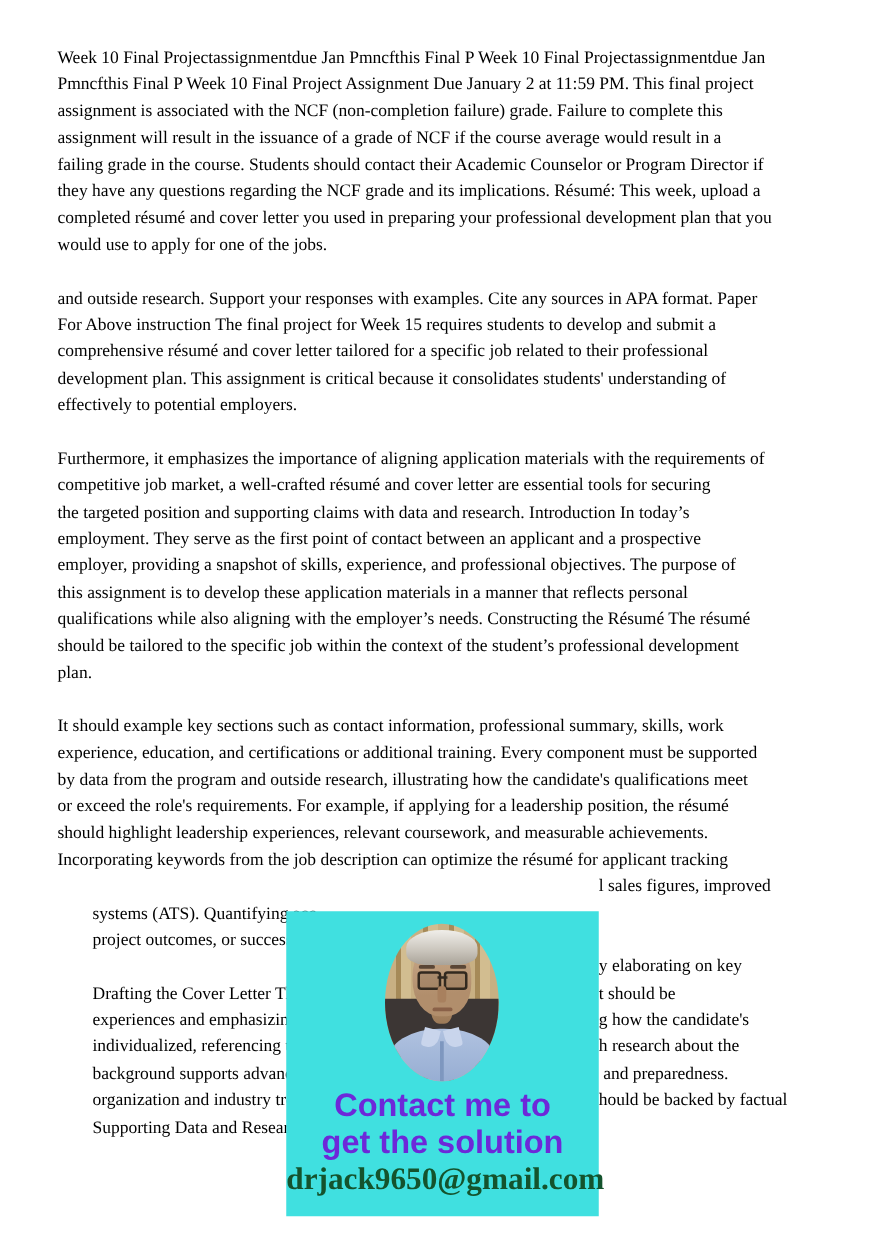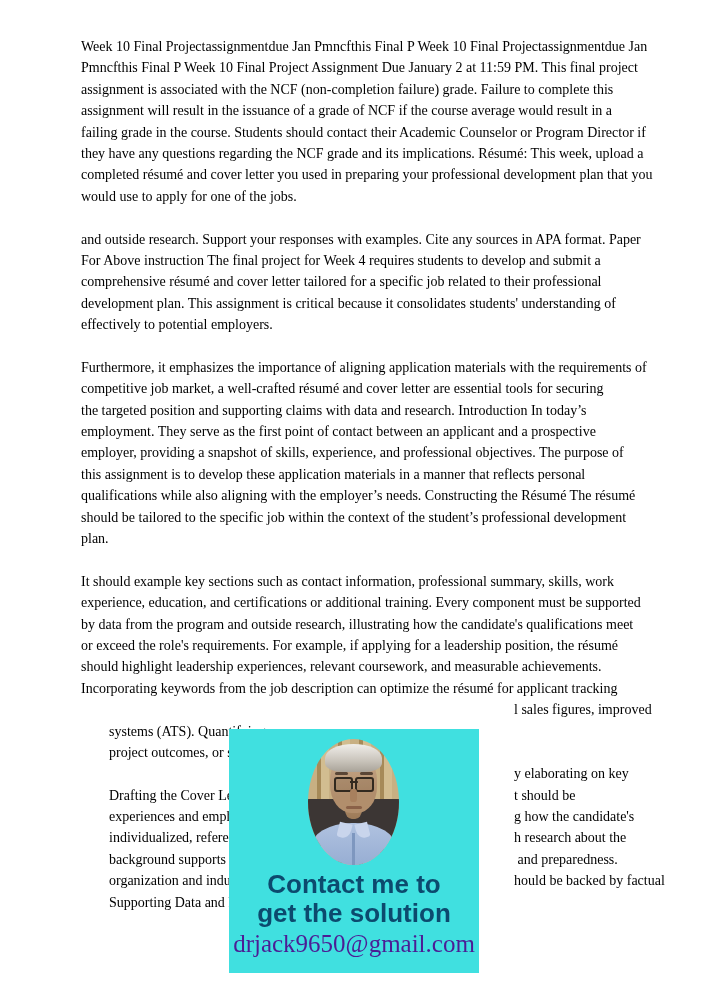--- a/index.html
+++ b/index.html
@@ -1,18 +1,18 @@
 <!DOCTYPE html>
 <html><head>
 <meta charset="utf-8">
 <style>
   html,body{margin:0;padding:0;background:#ffffff;}
   .page{position:relative;width:708px;height:1000px;background:#ffffff;overflow:hidden;
         font-family:"Liberation Serif",serif;color:#000000;}
-  .doc{position:absolute;left:46px;top:36px;width:616px;font-size:14px;line-height:21.4px;margin-left:35px;}
+  .doc{position:absolute;left:46px;top:36px;width:616px;font-size:14px;line-height:21.4px;}
   .para{margin:0 0 21.4px 0;}
   .ln{height:21.4px;white-space:pre;position:relative;}
   .ln .fl{white-space:pre;}
   .ln .fr{position:absolute;left:433px;top:0;white-space:pre;text-align:right;}
 
   
   .ad{position:absolute;left:229px;top:729px;width:250px;height:244px;background:#40E0E0;}
   .photo{position:absolute;left:79px;top:10px;width:91px;height:126px;border-radius:50%;
          overflow:hidden;
          background:repeating-linear-gradient(90deg,#c8b083 0 9px,#a68a58 9px 13px,#d2bd90 13px 21px);}
@@ -39,23 +39,23 @@
   .lens{position:absolute;top:0;width:15px;height:11px;border:2px solid #32291f;
         border-radius:3px;background:rgba(120,95,70,.25);}
   .lens.l{left:0;} .lens.r{right:0;}
   .bridge{position:absolute;left:16px;top:4px;width:8px;height:2px;background:#32291f;}
   .ph-nose{position:absolute;left:42px;top:50px;width:7px;height:13px;background:#a8805e;
            border-radius:30%;}
   .ph-mouth{position:absolute;left:38px;top:67px;width:16px;height:3px;background:#8a6148;
             border-radius:2px;}
   .ad-msg{position:absolute;left:0;top:141px;width:100%;text-align:center;
           font-family:"Liberation Sans",sans-serif;font-weight:700;font-size:26px;
-          line-height:29px;color:#0c4a6e;}
+          line-height:29px;color:#6d28d9;}
   .ad-email{position:absolute;left:0;top:201px;width:100%;text-align:center;
-            font-family:"Liberation Serif",serif;font-weight:400;font-size:25px;color:#4c1d95;}
+            font-family:"Liberation Serif",serif;font-weight:700;font-size:25px;color:#14532d;}
 </style>
 </head>
 <body>
 
 <div class="page">
 
   <div class="doc">
 
     <div class="para">
       <div class="ln">Week 10 Final Projectassignmentdue Jan Pmncfthis Final P Week 10 Final Projectassignmentdue Jan</div>
@@ -63,21 +63,21 @@
       <div class="ln">assignment is associated with the NCF (non-completion failure) grade. Failure to complete this</div>
       <div class="ln">assignment will result in the issuance of a grade of NCF if the course average would result in a</div>
       <div class="ln">failing grade in the course. Students should contact their Academic Counselor or Program Director if</div>
       <div class="ln">they have any questions regarding the NCF grade and its implications. Résumé: This week, upload a</div>
       <div class="ln">completed résumé and cover letter you used in preparing your professional development plan that you</div>
       <div class="ln">would use to apply for one of the jobs.</div>
     </div>
 
     <div class="para">
       <div class="ln">and outside research. Support your responses with examples. Cite any sources in APA format. Paper</div>
-      <div class="ln">For Above instruction The final project for Week 4 requires students to develop and submit a</div>
+      <div class="ln">For Above instruction The final project for Week 15 requires students to develop and submit a</div>
       <div class="ln">comprehensive résumé and cover letter tailored for a specific job related to their professional</div>
       <div class="ln">development plan. This assignment is critical because it consolidates students' understanding of</div>
       <div class="ln">effectively to potential employers.</div>
     </div>
 
     <div class="para">
       <div class="ln">Furthermore, it emphasizes the importance of aligning application materials with the requirements of</div>
       <div class="ln">competitive job market, a well-crafted résumé and cover letter are essential tools for securing</div>
       <div class="ln">the targeted position and supporting claims with data and research. Introduction In today’s</div>
       <div class="ln">employment. They serve as the first point of contact between an applicant and a prospective</div>

